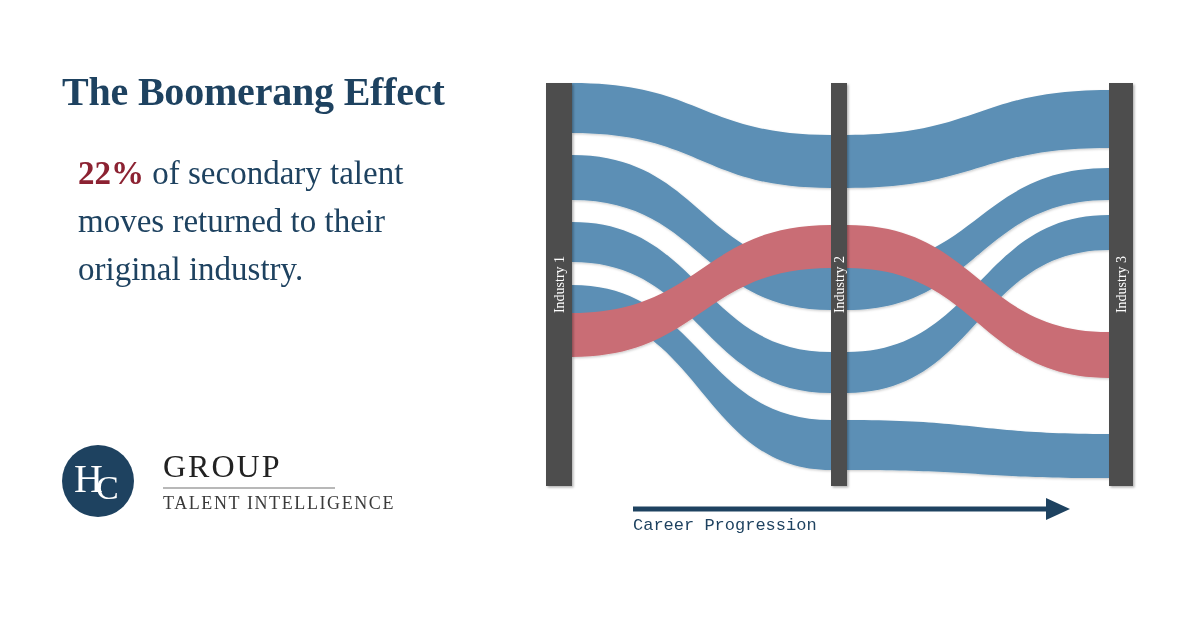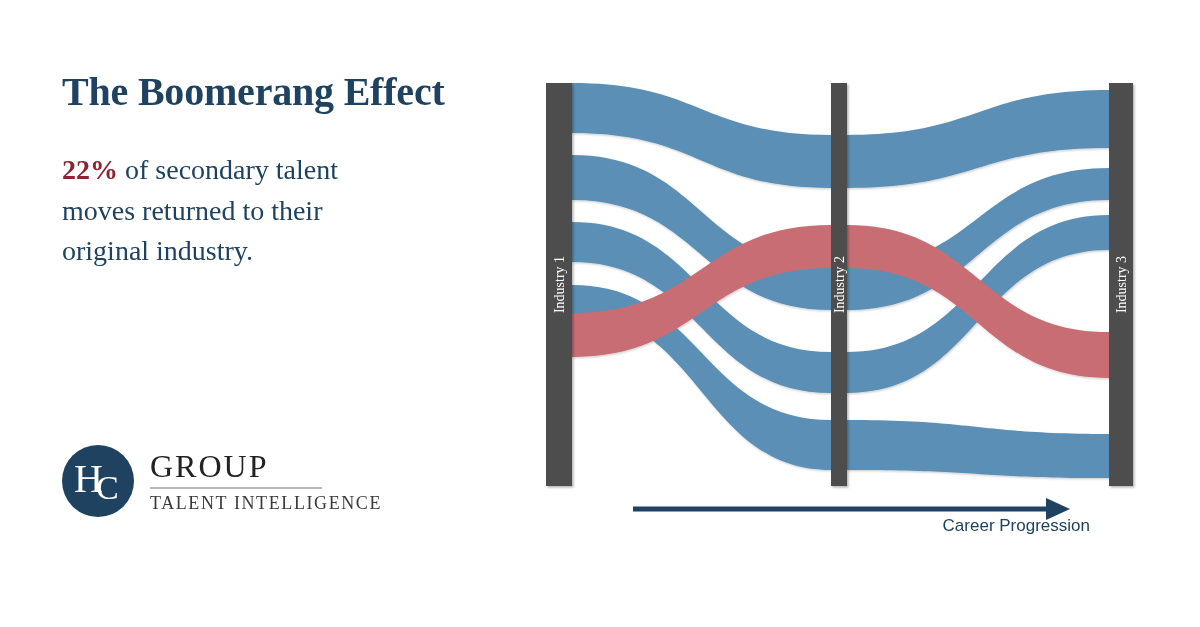--- a/index.html
+++ b/index.html
@@ -5,48 +5,48 @@
 <style>
   html,body{margin:0;padding:0;background:#ffffff;}
   body{width:1200px;height:627px;overflow:hidden;
        font-family:"Liberation Serif","DejaVu Serif",serif;}
   .canvas{position:relative;width:1200px;height:627px;background:#ffffff;padding-left:12px;}
 
   
   .left-panel{position:absolute;left:62px;top:70px;width:460px;}
   .headline{font-size:40px;font-weight:700;color:#1e4260;
             letter-spacing:-0.2px;line-height:1.1;margin:0;white-space:nowrap;}
-  .stat-block{margin-top:36px;font-size:28px;line-height:1.45;
-              color:#1e4260;width:350px;}
+  .stat-block{margin-top:36px;font-size:33px;line-height:1.45;
+              color:#1e4260;width:350px;margin-left:16px;}
   .stat-number{color:#8c2232;font-weight:700;}
 
   
   .logo{position:absolute;left:62px;top:445px;display:flex;align-items:center;}
   .logo-mark{position:relative;width:72px;height:72px;border-radius:50%;
              background:#1e4260;flex:0 0 auto;}
   .logo-mark .mono-h{position:absolute;left:12px;top:14px;font-size:40px;
                      color:#ffffff;font-weight:400;line-height:1;
                      font-family:"Liberation Serif","DejaVu Serif",serif;}
   .logo-mark .mono-c{position:absolute;left:34px;top:26px;font-size:34px;
                      color:#ffffff;font-weight:400;line-height:1;
                      font-family:"Liberation Serif","DejaVu Serif",serif;}
-  .logo-text{margin-left:16px;padding-top:2px;}
+  .logo-text{margin-left:29px;padding-top:2px;}
   .logo-group{font-size:32px;letter-spacing:2px;color:#222222;line-height:1;
               font-family:"Liberation Serif","DejaVu Serif",serif;}
   .logo-rule{height:2px;background:#b8b8b8;margin:5px 0 4px 0;width:172px;}
   .logo-tagline{font-size:18px;letter-spacing:1.6px;color:#3a3a3a;
                 font-family:"Liberation Serif","DejaVu Serif",serif;}
 
   
   .sankey{position:absolute;left:0;top:0;width:1200px;height:627px;}
   .node-label{fill:#ffffff;font-size:14px;
               font-family:"Liberation Serif","DejaVu Serif",serif;}
-  .axis-caption{position:absolute;top:516px;left:660px;width:430px;
-                text-align:right;font-size:17px;color:#1e4260;
-                font-family:Liberation Sans, sans-serif;}
+  .axis-caption{position:absolute;top:516px;left:633px;width:430px;
+                text-align:left;font-size:17px;color:#1e4260;
+                font-family:Liberation Mono, monospace;}
 </style>
 </head>
 <body>
 
 <div class="canvas">
 
   <div class="left-panel">
     <h1 class="headline">The Boomerang Effect</h1>
     <div class="stat-block">
       <span class="stat-number">22%</span><span> of secondary talent moves returned to their original industry.</span>

